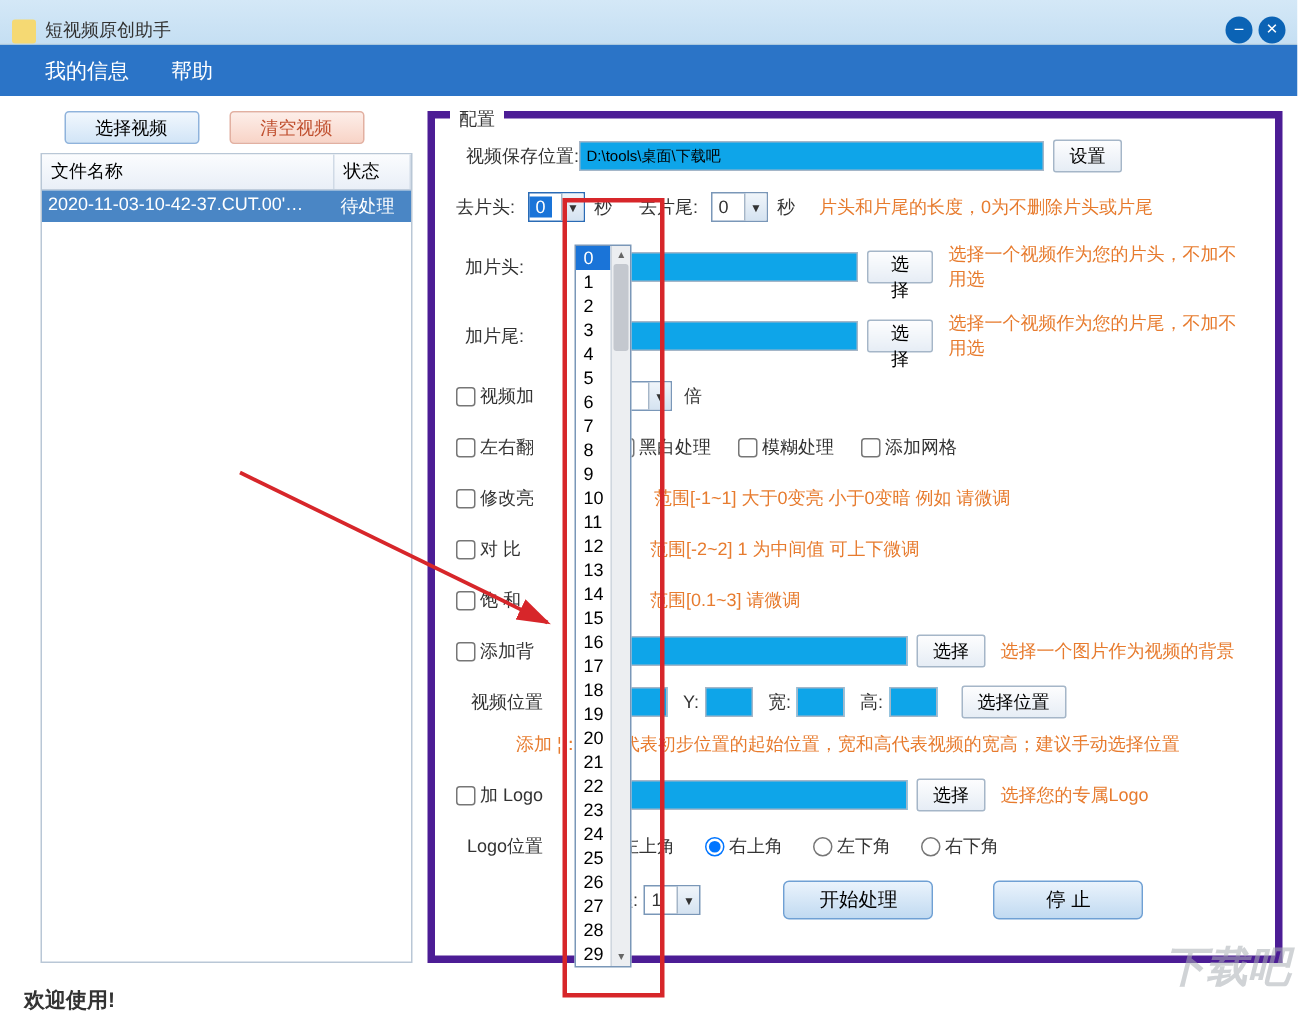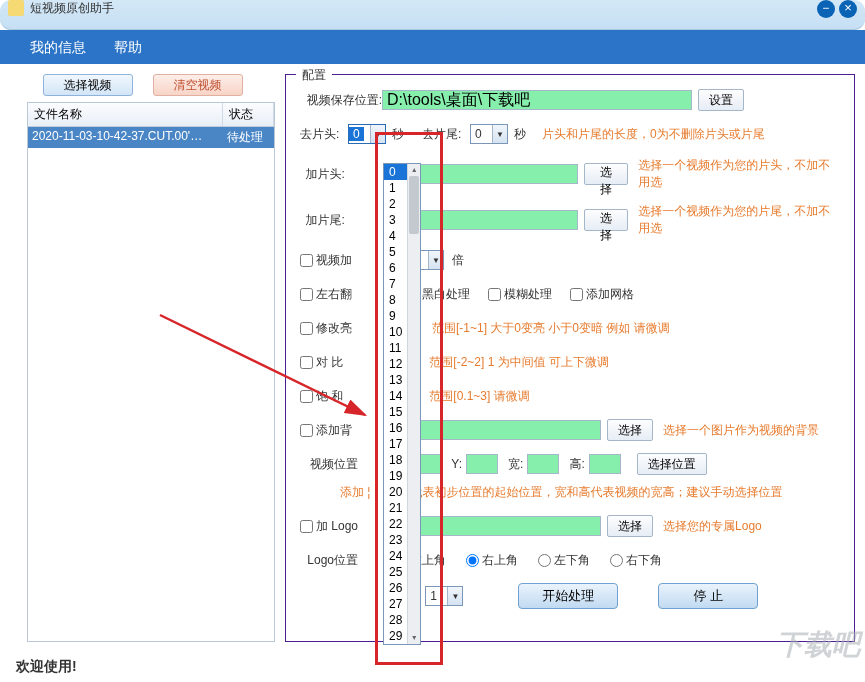--- a/index.html
+++ b/index.html
@@ -1,18 +1,18 @@
 <!DOCTYPE html>
 <html><head>
 <meta charset="utf-8">
 <style>
 * { box-sizing: border-box; margin: 0; padding: 0; font-family: "Microsoft YaHei", Arial, sans-serif; }
 body { background: #fff; width: 865px; height: 682px; overflow: hidden; position: relative; }
 
-.titlebar { height: 30px; background: linear-gradient(#d4e8f7, #c5dff3); display: flex; align-items: flex-start; padding: 0 8px; border-bottom: 1px solid #a8c8e0; border-radius: 11px; }
+.titlebar { height: 30px; background: linear-gradient(#d4e8f7, #c5dff3); display: flex; align-items: flex-end; padding: 0 8px; border-bottom: 1px solid #a8c8e0; }
 .titlebar .app-icon { width: 16px; height: 16px; background: #f5d973; border-radius: 2px; margin-right: 6px; }
 .titlebar .title { font-size: 12px; color: #333; flex: 1; }
 .titlebar .winbtn { width: 18px; height: 18px; border-radius: 50%; background: #0b63b5; color: #fff; text-align: center; line-height: 16px; font-size: 13px; margin-left: 4px; cursor: pointer; }
 
 .menubar { height: 34px; background: #2b74c7; display: flex; align-items: flex-end; padding: 0 16px; }
 .menubar .menu-item { color: #fff; font-size: 14px; padding: 7px 14px 7px; cursor: pointer; }
 
 .content { display: flex; padding: 10px; gap: 10px; height: calc(100% - 30px - 34px - 30px); }
 
 .left-pane { width: 265px; display: flex; flex-direction: column; }
@@ -22,26 +22,26 @@
 .file-table { border: 1px solid #b9c7d6; flex: 1; background: #fff; font-size: 12px; margin-left: 17px; }
 .file-table .thead { display: flex; background: linear-gradient(#fbfcfe, #e9eff7); border-bottom: 1px solid #c0cddc; }
 .file-table .thead div { padding: 3px 6px; border-right: 1px solid #d0dae6; }
 .file-table .thead .col-name { width: 195px; }
 .file-table .thead .col-status { flex: 1; }
 .file-table .trow { display: flex; background: #4a86c5; color: #fff; }
 .file-table .trow div { padding: 2px 4px; white-space: nowrap; overflow: hidden; text-overflow: ellipsis; }
 .file-table .trow .col-name { width: 195px; }
 .file-table .trow .col-status { flex: 1; }
 
-.right-pane { flex: 1; border: 1px solid #4c1d95; position: relative; }
+.right-pane { flex: 1; border: 5px solid #4c1d95; position: relative; }
 .right-pane .legend-title { position: absolute; top: -8px; left: 10px; background: #fff; padding: 0 6px; font-size: 12px; color: #333; }
 .config-body { padding: 14px 14px 10px 14px; font-size: 12px; color: #333; }
 .row { display: flex; align-items: center; margin-bottom: 12px; min-height: 22px; }
 .row .lbl { width: 82px; text-align: right; color: #333; }
-.row input[type="text"] { height: 20px; border: 1px solid #a5b6c8; padding: 0 4px; font-size: 16px; background: #86efac; }
+.row input[type="text"] { height: 20px; border: 1px solid #a5b6c8; padding: 0 4px; font-size: 10px; background: #0ea5e9; }
 .row .sel { width: 38px; height: 20px; border: 1px solid #7a97b8; font-size: 12px; display: inline-flex; align-items: center; justify-content: space-between; padding-left: 4px; }
 .row .sel .arrow { width: 15px; height: 18px; background: linear-gradient(#f0f5fa, #d5e3f1); border-left: 1px solid #a5b6c8; display: flex; align-items: center; justify-content: center; font-size: 8px; }
 .row .btn-sm { height: 22px; padding: 0 10px; font-size: 12px; border: 1px solid #a5b6c8; background: linear-gradient(#fdfdfe, #e6edf5); border-radius: 2px; cursor: pointer; margin-left: 6px; }
 .hint { color: #e77b2e; font-size: 12px; margin-left: 10px; }
 .chk { display: inline-flex; align-items: center; margin-right: 18px; font-size: 12px; }
 .chk input { margin-right: 3px; }
 .radio-group label { margin-right: 20px; font-size: 12px; }
 .radio-group input { margin-right: 3px; vertical-align: middle; }
 
 .big-btn { width: 100px; height: 26px; border-radius: 4px; border: 1px solid #6fa0d4; background: linear-gradient(#eaf3fc, #c1daf1); font-size: 13px; cursor: pointer; }

